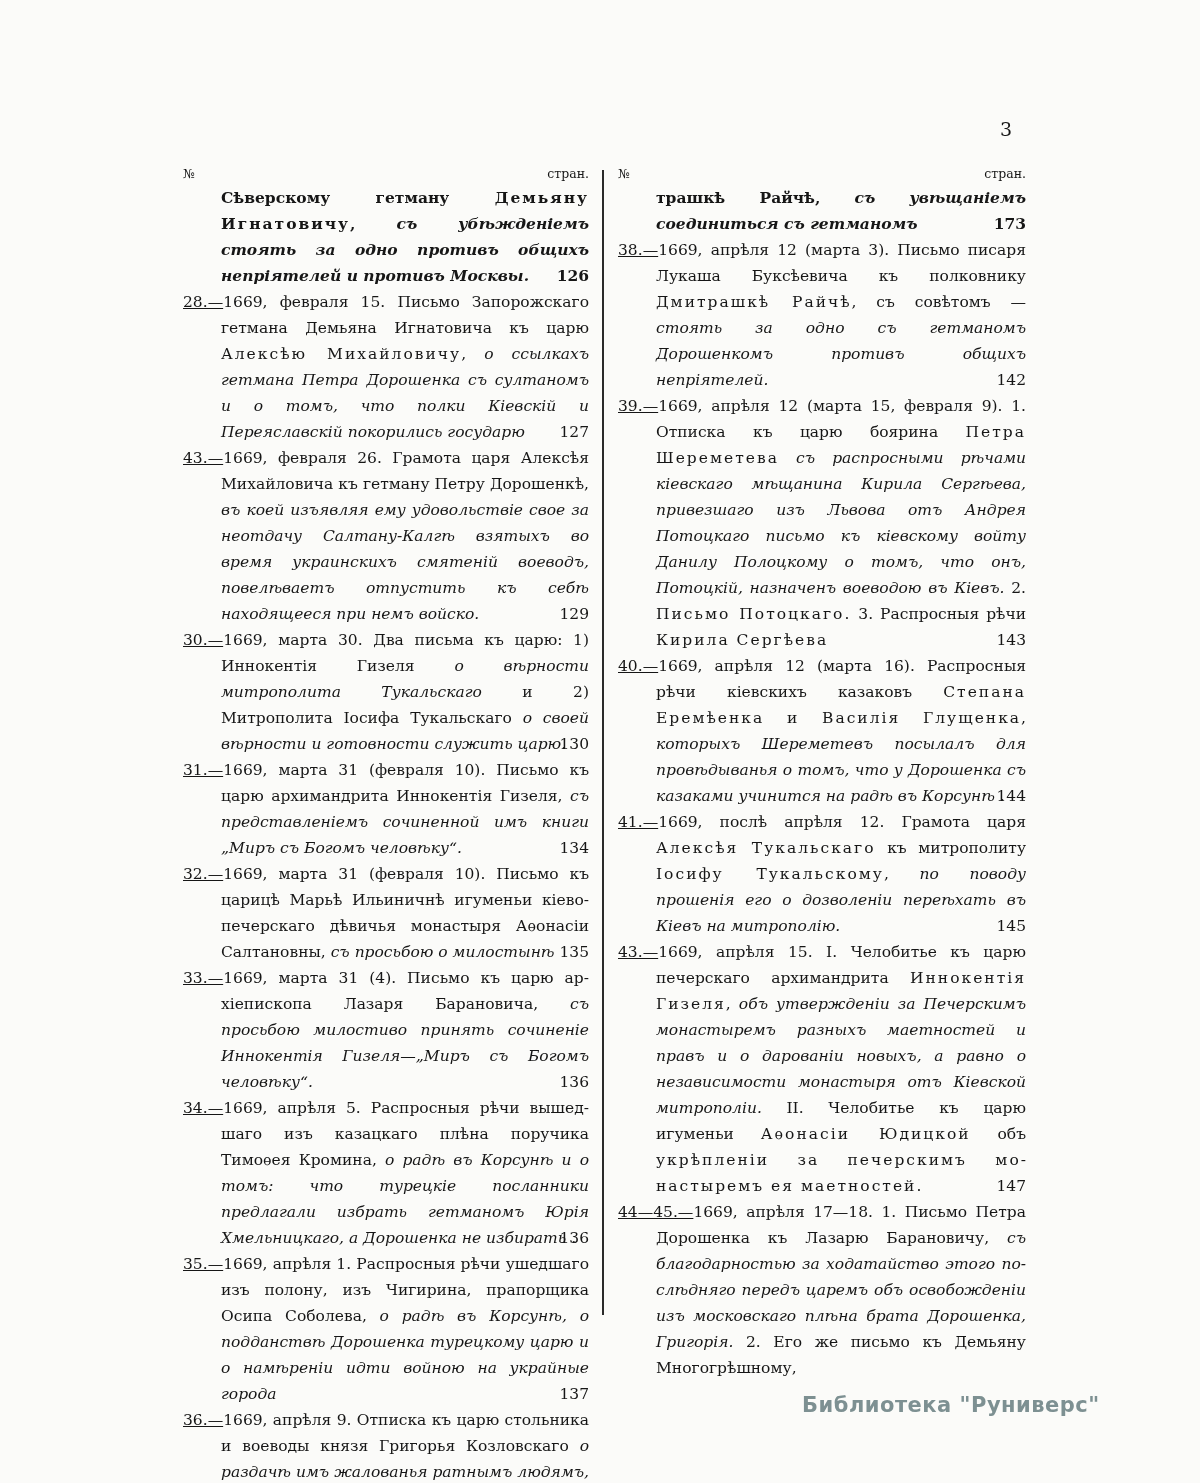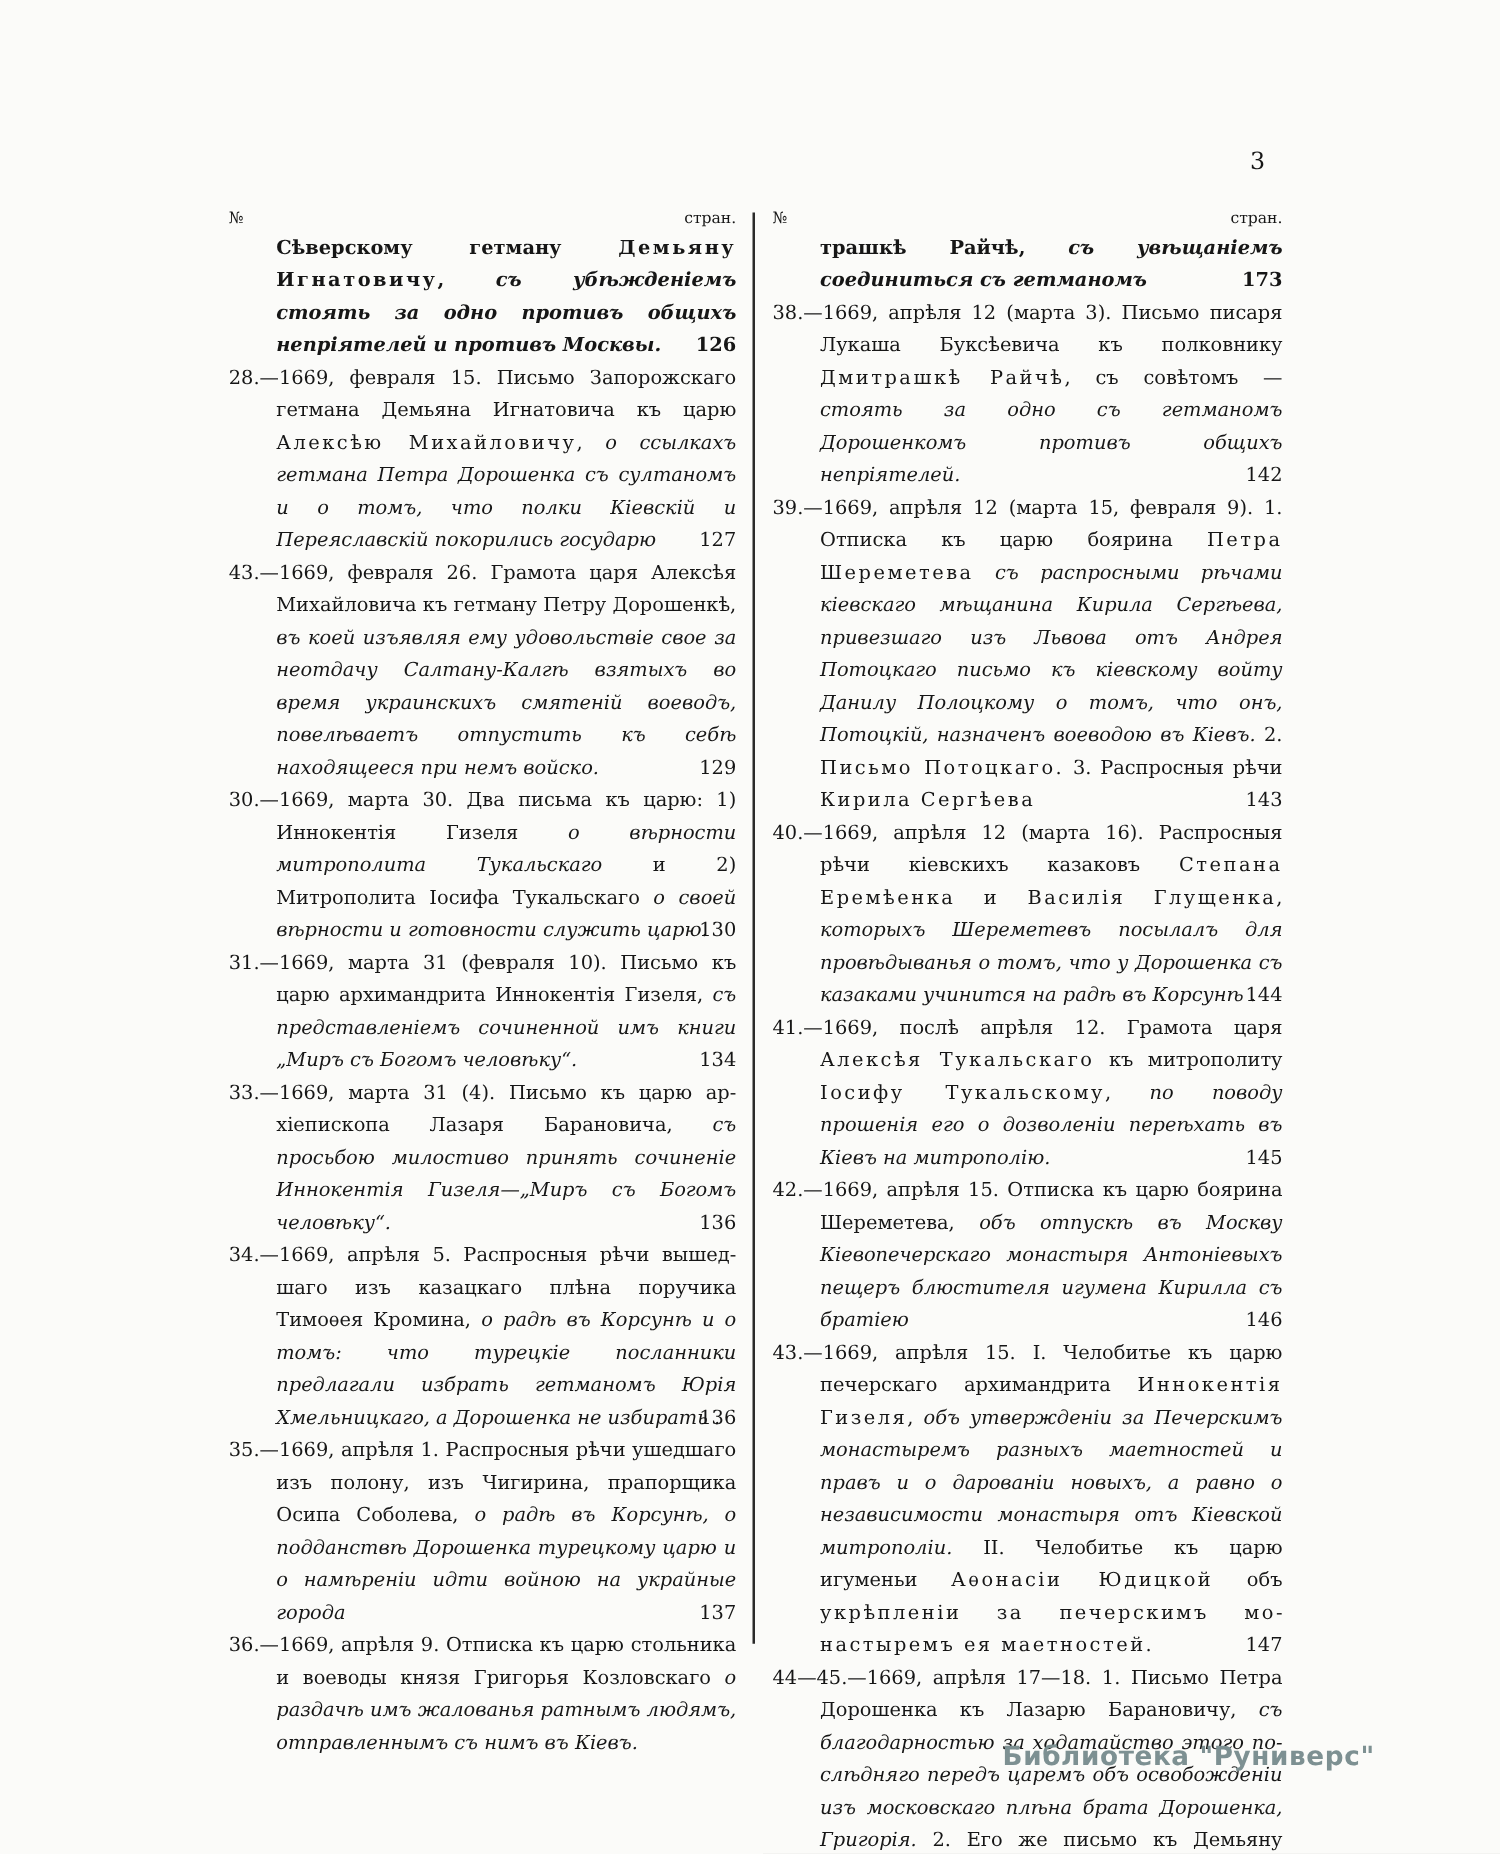--- a/index.html
+++ b/index.html
@@ -37,21 +37,21 @@
   }
   .entry{
     position:relative;
     font-size:15.5px;
     line-height:26px;
     text-align:justify;
     padding-left:38px;
     text-indent:-38px;
   }
   .entry.no-num{text-indent:0;font-weight:bold;}
-  .num{white-space:nowrap;}
+  .num{white-space:nowrap;text-decoration:underline;}
   .it{font-style:italic;}
   .sp{letter-spacing:2px;}
   .pg{
     position:absolute;
     right:0;bottom:0;
     text-indent:0;
     letter-spacing:0;
     font-style:normal;
   }
   .watermark{
@@ -76,36 +76,36 @@
   <div class="toc-col col-left">
     <div class="col-head">
       <span>№</span>
       <span>стран.</span>
     </div>
   <div class="entry no-num"><span class="">Сѣверскому гетману </span><span class="sp">Демьяну Игнатовичу</span><span class="">, </span><span class="it">съ убѣжденіемъ стоять за одно противъ общихъ непріятелей и противъ Москвы.</span><span class="pg">126</span></div>
       <div class="entry"><span class="num">28.—</span><span class="">1669, февраля 15. Письмо Запорожскаго гетмана Демьяна Игнатовича къ царю </span><span class="sp">Алексѣю Михайловичу</span><span class="">, </span><span class="it">о ссылкахъ гетмана Петра Дорошенка съ султаномъ и о томъ, что полки Кіевскій и Переяславскій покорились государю</span><span class="pg">127</span></div>
       <div class="entry"><span class="num">43.—</span><span class="">1669, февраля 26. Грамота царя Алексѣя Михайловича къ гетману Петру До­рошенкѣ, </span><span class="it">въ коей изъявляя ему удовольствіе свое за неотдачу Салтану-Калгѣ взятыхъ во время украинскихъ смятеній воеводъ, повелѣваетъ отпустить къ себѣ находящееся при немъ войско.</span><span class="pg">129</span></div>
       <div class="entry"><span class="num">30.—</span><span class="">1669, марта 30. Два письма къ царю: 1) Иннокентія Гизеля </span><span class="it">о вѣрности митрополита Тукальскаго </span><span class="">и 2) Митрополита Іосифа Тукальскаго </span><span class="it">о своей вѣрности и готовности служить царю.</span><span class="pg">130</span></div>
       <div class="entry"><span class="num">31.—</span><span class="">1669, марта 31 (февраля 10). Письмо къ царю архимандрита Иннокентія Ги­зеля, </span><span class="it">съ представленіемъ сочиненной имъ книги „Миръ съ Богомъ человѣку“.</span><span class="pg">134</span></div>
+      <div class="entry"><span class="num">32.—</span><span class="">1669, марта 31 (февраля 10). Письмо къ царицѣ Марьѣ Ильиничнѣ игуменьи кіево-печерскаго дѣвичья монастыря Аѳонасіи Салтановны, </span><span class="it">съ просьбою о милостынѣ</span><span class="pg">135</span></div>
       <div class="entry"><span class="num">33.—</span><span class="">1669, марта 31 (4). Письмо къ царю ар­хіепископа Лазаря Барановича, </span><span class="it">съ просьбою милостиво принять сочиненіе Инно­кентія Гизеля—„Миръ съ Богомъ человѣку“.</span><span class="pg">136</span></div>
       <div class="entry"><span class="num">34.—</span><span class="">1669, апрѣля 5. Распросныя рѣчи вышед­шаго изъ казацкаго плѣна поручика Тимоѳея Кромина, </span><span class="it">о радѣ въ Корсунѣ и о томъ: что турецкіе посланники предлагали избрать гетманомъ Юрія Хмельницкаго, а Доро­шенка не избирать .</span><span class="pg">136</span></div>
       <div class="entry"><span class="num">35.—</span><span class="">1669, апрѣля 1. Распросныя рѣчи ушед­шаго изъ полону, изъ Чигирина, пра­порщика Осипа Соболева, </span><span class="it">о радѣ въ Корсунѣ, о подданствѣ Дорошенка турецкому царю и о намѣреніи идти войною на украй­ные города</span><span class="pg">137</span></div>
       <div class="entry"><span class="num">36.—</span><span class="">1669, апрѣля 9. Отписка къ царю столь­ника и воеводы князя Григорья Коз­ловскаго </span><span class="it">о раздачѣ имъ жалованья ратнымъ людямъ, отправленнымъ съ нимъ въ Кіевъ.</span></div>
     </div>
 
   <div class="toc-col col-right">
     <div class="col-head">
       <span>№</span>
       <span>стран.</span>
     </div>
   <div class="entry no-num"><span class="">трашкѣ Райчѣ, </span><span class="it">съ увѣщаніемъ соединиться съ гетманомъ</span><span class="pg">173</span></div>
       <div class="entry"><span class="num">38.—</span><span class="">1669, апрѣля 12 (марта 3). Письмо писаря Лукаша Буксѣевича къ полковнику </span><span class="sp">Дмитрашкѣ Райчѣ</span><span class="">, съ совѣтомъ — </span><span class="it">стоять за одно съ гетманомъ Дорошенкомъ противъ общихъ непріятелей.</span><span class="pg">142</span></div>
       <div class="entry"><span class="num">39.—</span><span class="">1669, апрѣля 12 (марта 15, февраля 9). 1. Отписка къ царю боярина </span><span class="sp">Петра Шереметева</span><span class=""> </span><span class="it">съ распросными рѣчами кіев­скаго мѣщанина Кирила Сергѣева, привез­шаго изъ Львова отъ Андрея Потоцкаго письмо къ кіевскому войту Данилу Полоцкому о томъ, что онъ, Потоцкій, назначенъ воеводою въ Кіевъ. </span><span class="">2. </span><span class="sp">Письмо Потоцкаго.</span><span class=""> 3. Распрос­ныя рѣчи </span><span class="sp">Кирила Сергѣева</span><span class="pg">143</span></div>
       <div class="entry"><span class="num">40.—</span><span class="">1669, апрѣля 12 (марта 16). Распросныя рѣчи кіевскихъ казаковъ </span><span class="sp">Степана Еремѣенка и Василія Глу­щенка</span><span class="">, </span><span class="it">которыхъ Шереметевъ посылалъ для провѣдыванья о томъ, что у Дорошенка съ казаками учинится на радѣ въ Корсунѣ .</span><span class="pg">144</span></div>
       <div class="entry"><span class="num">41.—</span><span class="">1669, послѣ апрѣля 12. Грамота царя </span><span class="sp">Алексѣя Тукальскаго</span><span class=""> къ ми­трополиту </span><span class="sp">Іосифу Тукальскому</span><span class="">, </span><span class="it">по поводу прошенія его о дозволеніи пере­ѣхать въ Кіевъ на митрополію.</span><span class="pg">145</span></div>
-      <div class="entry"><span class="num">42.—</span><span class="">1669, апрѣля 15. Отписка къ царю боярина Шереметева, </span><span class="it">объ отпускѣ въ Москву Кіевопечерскаго монастыря Анто­ніевыхъ пещеръ блюстителя игумена Кирилла съ братіею</span><span class="pg">146</span></div>
       <div class="entry"><span class="num">43.—</span><span class="">1669, апрѣля 15. I. Челобитье къ царю печерскаго архимандрита </span><span class="sp">Ин­нокентія Гизеля</span><span class="">, </span><span class="it">объ утвержденіи за Печерскимъ монастыремъ разныхъ маетно­стей и правъ и о дарованіи новыхъ, а равно о независимости монастыря отъ Кіевской митрополіи. </span><span class="">II. Челобитье къ царю игуменьи </span><span class="sp">Аѳонасіи Юдицкой</span><span class=""> объ </span><span class="sp">укрѣпленіи за печерскимъ мо­настыремъ ея маетностей.</span><span class="pg">147</span></div>
       <div class="entry"><span class="num">44—45.—</span><span class="">1669, апрѣля 17—18. 1. Письмо Петра Дорошенка къ Лазарю Барановичу, </span><span class="it">съ благодарностью за ходатайство этого по­слѣдняго передъ царемъ объ освобожденіи изъ московскаго плѣна брата Дорошенка, Григорія. </span><span class="">2. Его же письмо къ Демьяну Много­грѣшному, </span></div>
     </div>
 
   <div class="watermark">Библиотека "Руниверс"</div>
 
 </div>
 
 </body></html>

